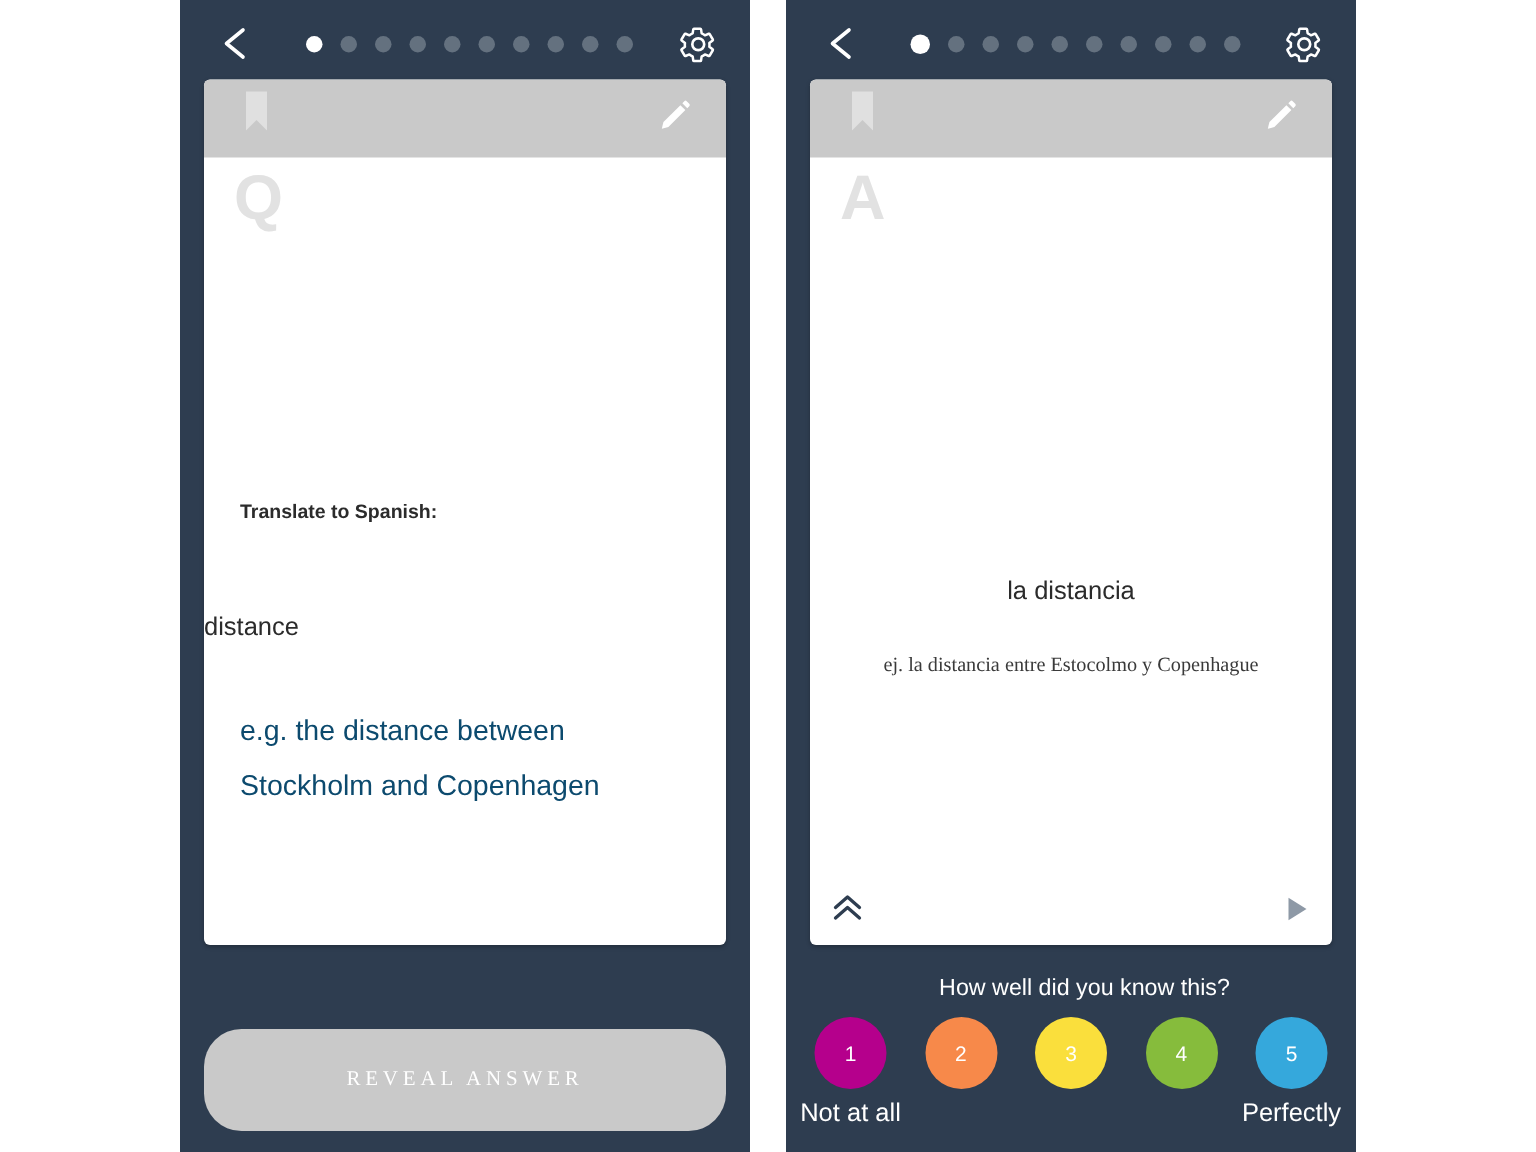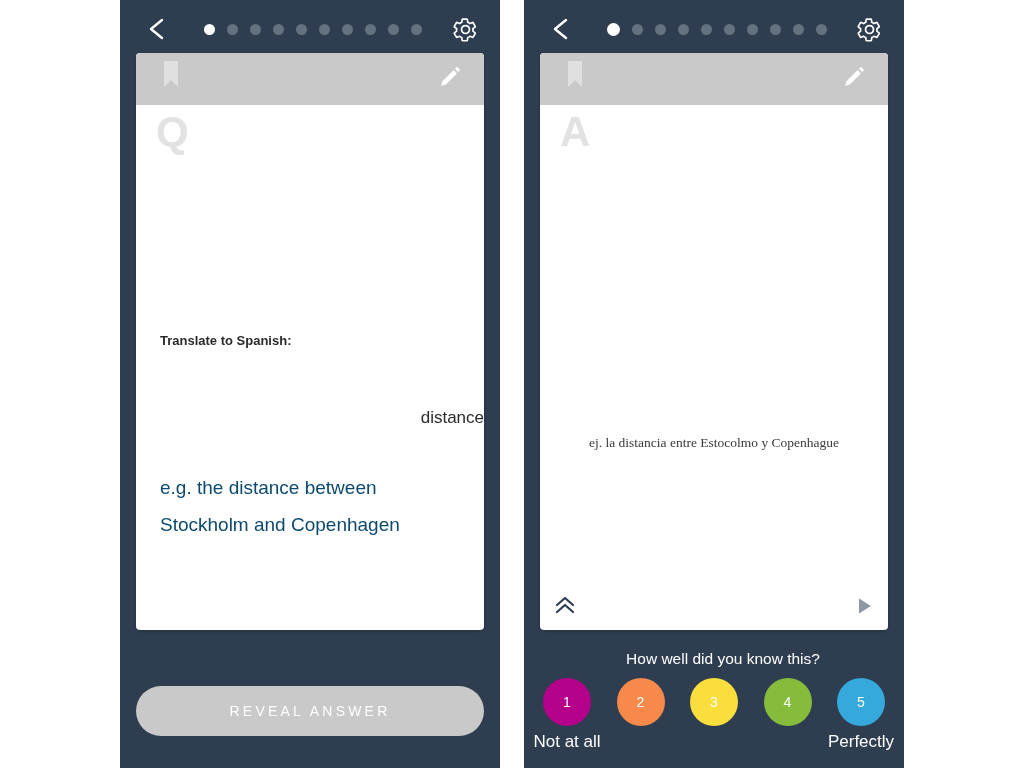--- a/index.html
+++ b/index.html
@@ -132,21 +132,21 @@
     top: 228px;
     font-size: 13px;
     font-weight: bold;
     color: #2b2b2b;
   }
   .q-term {
     position: absolute;
     left: 0;
     right: 0;
     top: 303px;
-    text-align: right;
+    text-align: left;
     font-size: 17px;
     color: #2b2b2b;
   }
   .q-example {
     position: absolute;
     left: 24px;
     right: 40px;
     top: 364px;
     font-size: 19px;
     color: #0c4a6e;
@@ -191,28 +191,28 @@
     right: 14px;
     top: 13px;
   }
 
   
   .reveal-btn {
     position: absolute;
     left: 16px;
     right: 16px;
     top: 686px;
-    height: 50px;
+    height: 68px;
     border-radius: 25px;
     background: #c9c9c9;
     border: none;
     color: #ffffff;
     font-size: 14px;
     letter-spacing: 3.2px;
-    font-family: Liberation Sans, sans-serif;
+    font-family: Liberation Serif, serif;
     display: flex;
     align-items: center;
     justify-content: center;
     padding: 0;
   }
 
   
   .rating {
     position: absolute;
     left: 0;
@@ -350,20 +350,21 @@
         </span>
         <span class="pencil-icon">
           <svg width="24" height="24" viewBox="0 0 24 24">
             <path d="M3.2 20.8 l1.1 -4.4 L15.6 5.1 l3.3 3.3 L7.6 19.7 z" fill="#ffffff"></path>
             <path d="M16.9 3.8 l3.3 3.3 l1.3 -1.3 a1.1 1.1 0 0 0 0 -1.6 l-1.7 -1.7 a1.1 1.1 0 0 0 -1.6 0 z" fill="#ffffff"></path>
           </svg>
         </span>
       </div>
       <div class="card-body">
         <div class="watermark">A</div>
+        <div class="a-term">la distancia</div>
         <div class="a-example">ej. la distancia entre Estocolmo y Copenhague</div>
 
         <div class="card-footer">
           <span class="chevron-up-icon">
             <svg width="26" height="26" viewBox="0 0 26 26">
               <polyline points="5,13 13,6 21,13" fill="none" stroke="#2e3d50" stroke-width="2.2" stroke-linecap="round" stroke-linejoin="round"></polyline>
               <polyline points="5,20 13,13 21,20" fill="none" stroke="#2e3d50" stroke-width="2.2" stroke-linecap="round" stroke-linejoin="round"></polyline>
             </svg>
           </span>
           <span class="play-icon">

